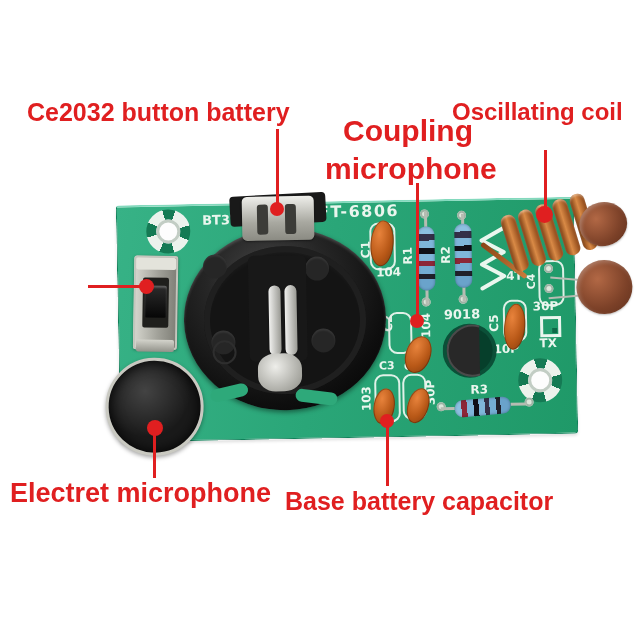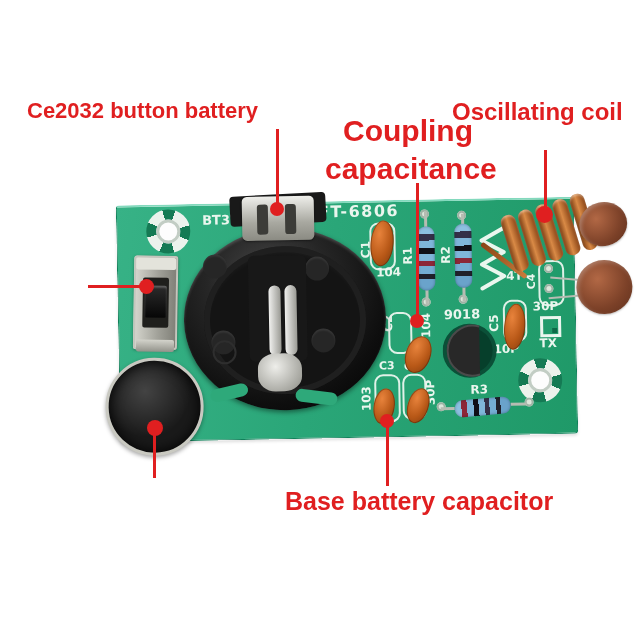--- a/index.html
+++ b/index.html
@@ -224,26 +224,27 @@
 
   <div class="ptr-line" style="left:88px;top:285px;width:55px;height:3px;"></div>
   <div class="ptr-dot" style="left:139px;top:279px;width:15px;height:15px;"></div>
 
   <div class="ptr-line" style="left:153px;top:430px;width:3px;height:48px;"></div>
   <div class="ptr-dot" style="left:147px;top:420px;width:16px;height:16px;"></div>
 
   <div class="ptr-line" style="left:386px;top:424px;width:3px;height:62px;"></div>
   <div class="ptr-dot" style="left:380px;top:414px;width:14px;height:14px;"></div>
 
-  <div class="lbl" style="left:27px;top:97px;font-size:22px;">Ce2032 button battery</div>
+  <div class="lbl" style="left:27px;top:97px;font-size:25px;">Ce2032 button battery</div>
 
   <div class="lbl" style="left:325px;top:112px;width:166px;text-align:center;font-size:30px;">
     <div>Coupling</div>
-    <div>capacitance</div>
+    <div>microphone</div>
   </div>
 
   <div class="lbl" style="left:452px;top:97px;font-size:24px;">Oscillating coil</div>
 
 
+  <div class="lbl" style="left:10px;top:477px;font-size:27px;">Electret microphone</div>
 
   <div class="lbl" style="left:285px;top:486px;font-size:25px;">Base battery capacitor</div>
 
 </div>
 
 </body></html>

